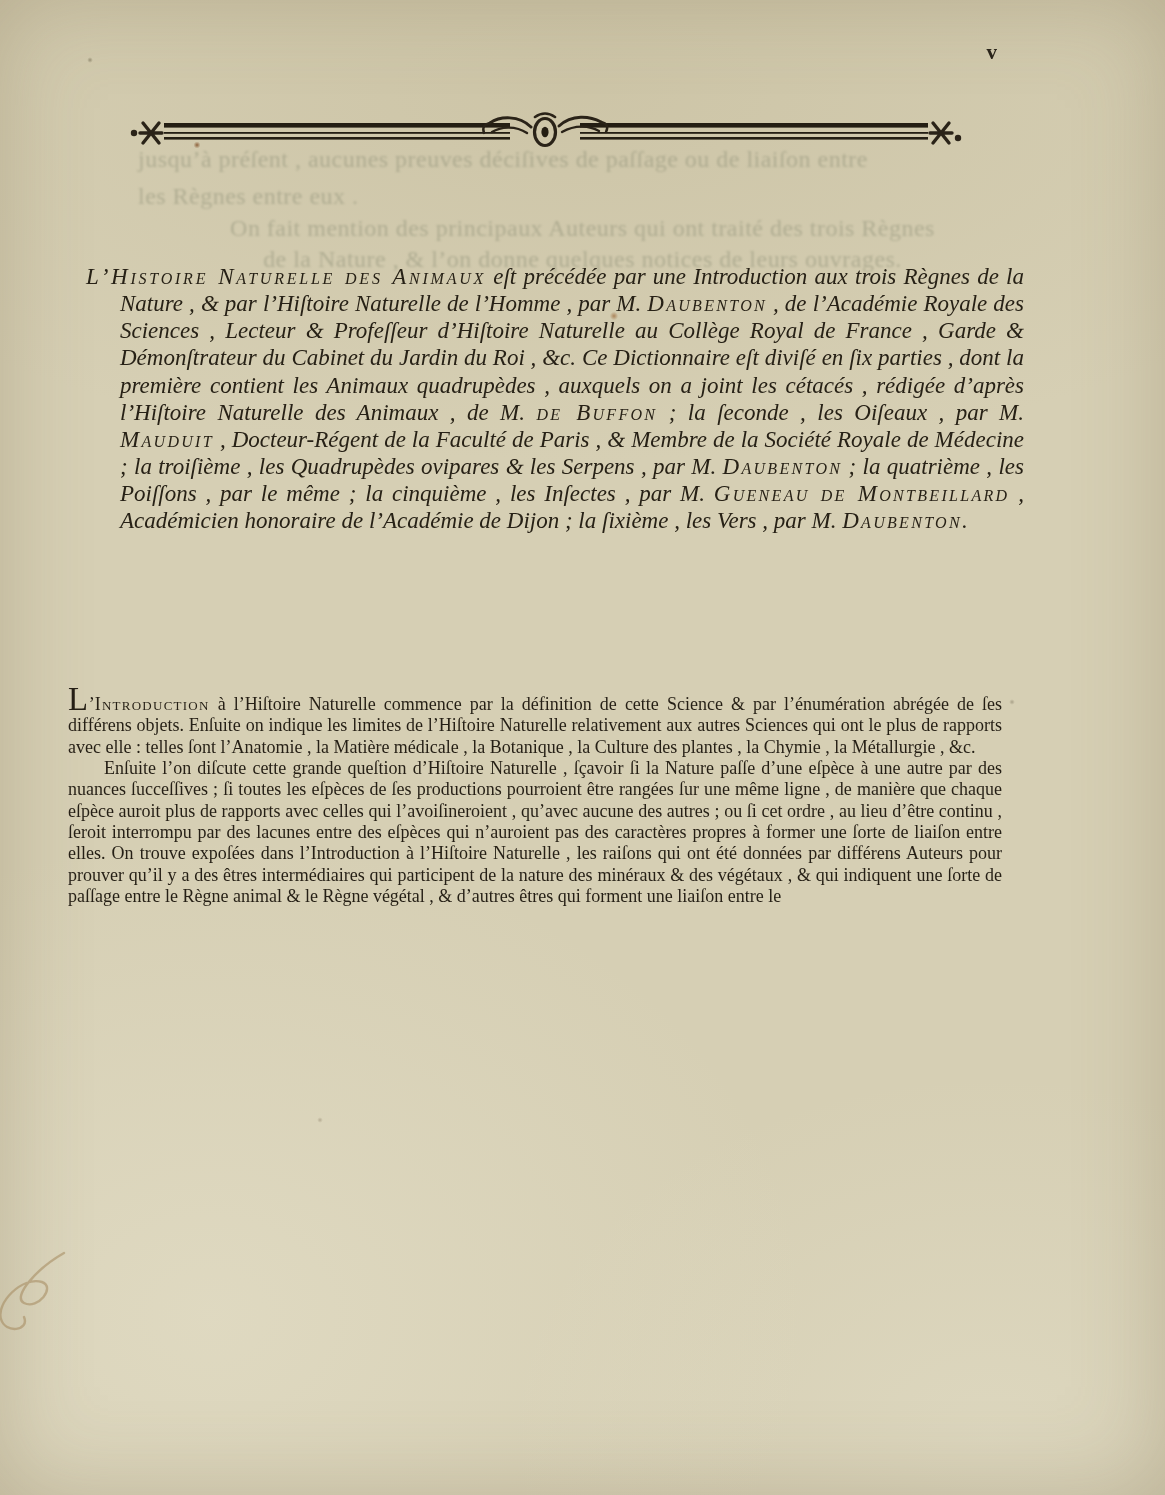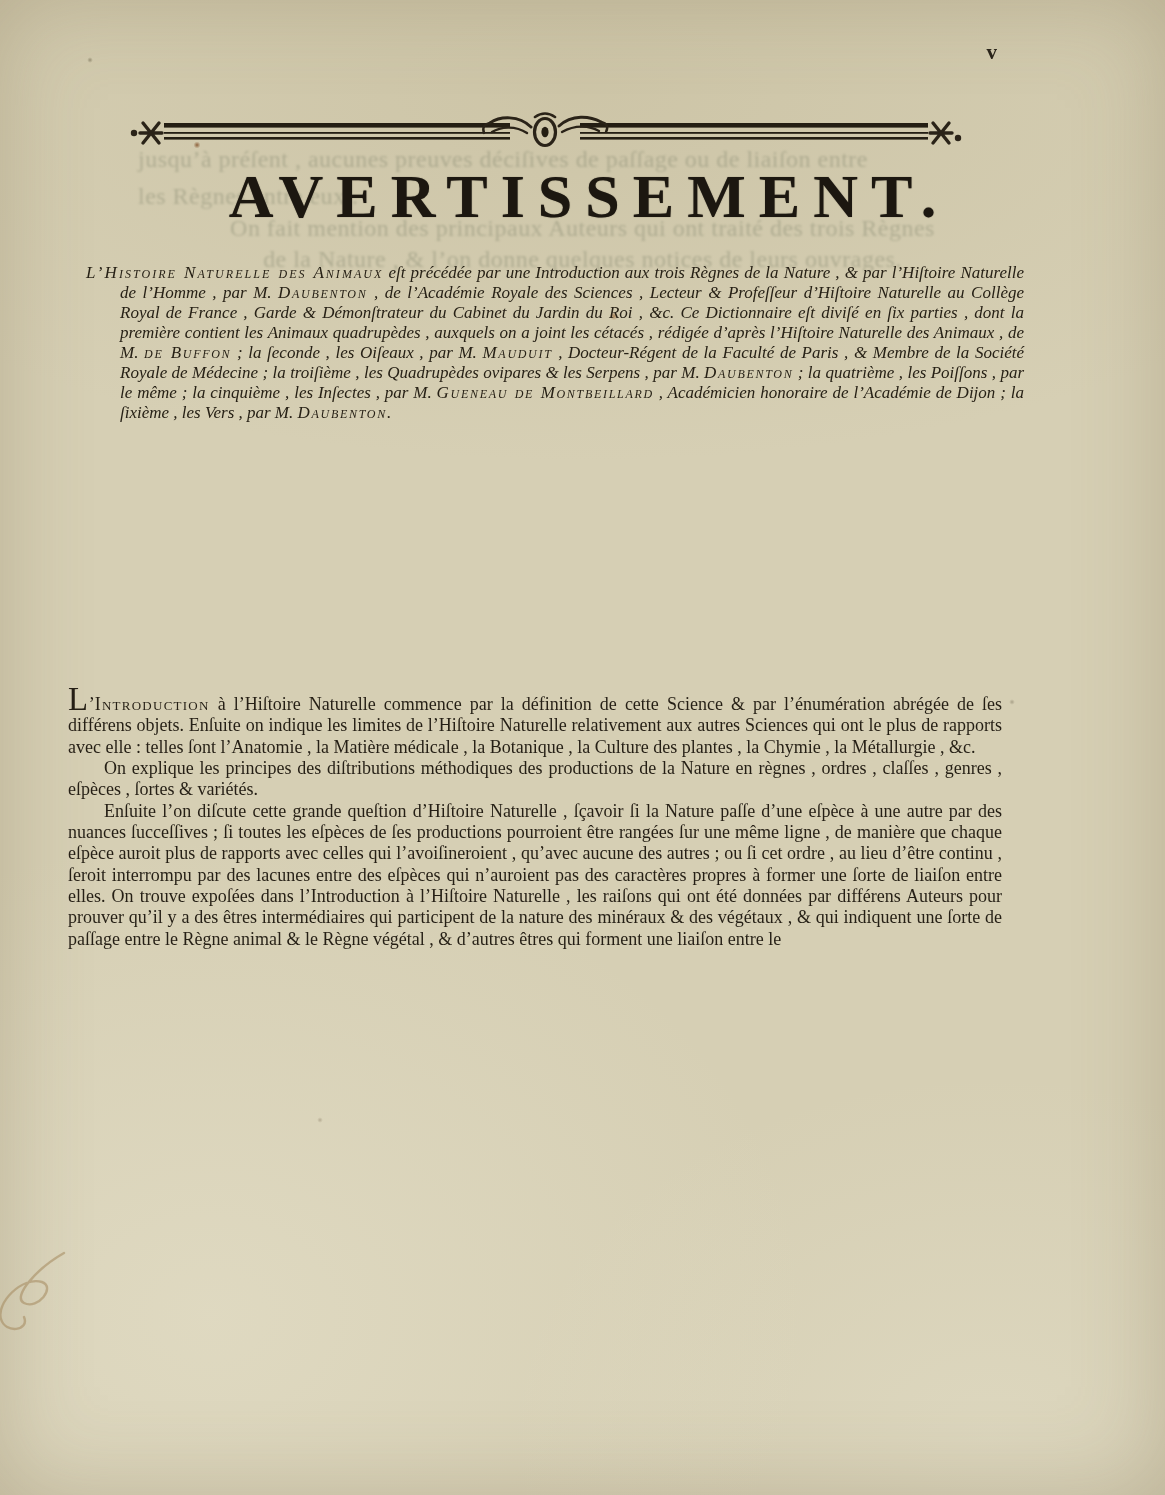--- a/index.html
+++ b/index.html
@@ -55,21 +55,21 @@
     letter-spacing:.21em;text-indent:.21em;
     color:#1c1710;
     text-shadow:0 0 1px rgba(28,23,16,.55);
   }
 
   
   .notice{
     position:absolute;top:263px;left:86px;width:904px;
     margin:0;
     font-style:italic;
-    font-size:17px;line-height:1.18;
+    font-size:23px;line-height:1.18;
     text-align:justify;
     padding-left:34px;text-indent:-34px;
     color:#272116;
   }
   .notice .seg-lead-smallcaps{
     font-variant:small-caps;letter-spacing:.12em;
   }
   .notice .seg-smallcaps{
     font-variant:small-caps;letter-spacing:.10em;
   }
@@ -131,27 +131,25 @@
         <path d="M431,16 C444,4 462,6 473,12" stroke-width="3"></path>
         <path d="M434,22 C448,14 462,16 471,21" stroke-width="2.4"></path>
         <path d="M473,12 q9,2 5,10" stroke-width="2.4"></path>
 
         <path d="M805,13 L821,33 M805,33 L821,13 M802,23 L824,23" stroke-width="3.4"></path>
         <circle cx="830" cy="28" r="3.2" fill="#2a2318" stroke="none"></circle>
       </g>
     </svg>
   </div>
 
-  <h1 class="title">AVERTISSEMENT.</h1>
 
   <p class="notice"><span class="seg-lead-smallcaps">L’Histoire Naturelle des Animaux</span><span class="seg-plain"> eſt précédée par une Introduction aux trois Règnes de la Nature , &amp; par l’Hiſtoire Naturelle de l’Homme , par M. </span><span class="seg-smallcaps">Daubenton</span><span class="seg-plain"> , de l’Académie Royale des Sciences , Lecteur &amp; Profeſſeur d’Hiſtoire Naturelle au Collège Royal de France , Garde &amp; Démonſtrateur du Cabinet du Jardin du Roi , &amp;c. Ce Dictionnaire eſt diviſé en ſix parties , dont la première contient les Animaux quadrupèdes , auxquels on a joint les cétacés , rédigée d’après l’Hiſtoire Naturelle des Animaux , de M. </span><span class="seg-smallcaps">de Buffon</span><span class="seg-plain"> ; la ſeconde , les Oiſeaux , par M. </span><span class="seg-smallcaps">Mauduit</span><span class="seg-plain"> , Docteur-Régent de la Faculté de Paris , &amp; Membre de la Société Royale de Médecine ; la troiſième , les Quadrupèdes ovipares &amp; les Serpens , par M. </span><span class="seg-smallcaps">Daubenton</span><span class="seg-plain"> ; la quatrième , les Poiſſons , par le même ; la cinquième , les Inſectes , par M. </span><span class="seg-smallcaps">Gueneau de Montbeillard</span><span class="seg-plain"> , Académicien honoraire de l’Académie de Dijon ; la ſixième , les Vers , par M. </span><span class="seg-smallcaps">Daubenton.</span></p>
 
   <div class="bodytext">
     <p class="first"><span class="seg-initial">L</span><span class="seg-plain">’</span><span class="seg-smallcaps">Introduction</span><span class="seg-plain"> à l’Hiſtoire Naturelle commence par la définition de cette Science &amp; par l’énumération abrégée de ſes différens objets. Enſuite on indique les limites de l’Hiſtoire Naturelle relativement aux autres Sciences qui ont le plus de rapports avec elle : telles ſont l’Anatomie , la Matière médicale , la Botanique , la Culture des plantes , la Chymie , la Métallurgie , &amp;c.</span></p>
-    <p><span class="seg-plain">On explique les principes des diſtributions méthodiques des productions de la Nature en règnes , ordres , claſſes , genres , eſpèces , ſortes &amp; variétés.</span></p>
     <p><span class="seg-plain">Enſuite l’on diſcute cette grande queſtion d’Hiſtoire Naturelle , ſçavoir ſi la Nature paſſe d’une eſpèce à une autre par des nuances ſucceſſives ; ſi toutes les eſpèces de ſes productions pourroient être rangées ſur une même ligne , de manière que chaque eſpèce auroit plus de rapports avec celles qui l’avoiſineroient , qu’avec aucune des autres ; ou ſi cet ordre , au lieu d’être continu , ſeroit interrompu par des lacunes entre des eſpèces qui n’auroient pas des caractères propres à former une ſorte de liaiſon entre elles. On trouve expoſées dans l’Introduction à l’Hiſtoire Naturelle , les raiſons qui ont été données par différens Auteurs pour prouver qu’il y a des êtres intermédiaires qui participent de la nature des minéraux &amp; des végétaux , &amp; qui indiquent une ſorte de paſſage entre le Règne animal &amp; le Règne végétal , &amp; d’autres êtres qui forment une liaiſon entre le</span></p>
   </div>
 
   <svg class="squiggle" width="100" height="110" viewBox="0 0 100 110">
     <path d="M70,8 C42,24 18,52 30,58 C44,65 62,42 48,37 C28,31 2,58 7,74 C11,89 36,86 30,72" fill="none" stroke="#a4895c" stroke-width="2.4" opacity="0.55" stroke-linecap="round"></path>
   </svg>
 
 </div>
 
 </body></html>

